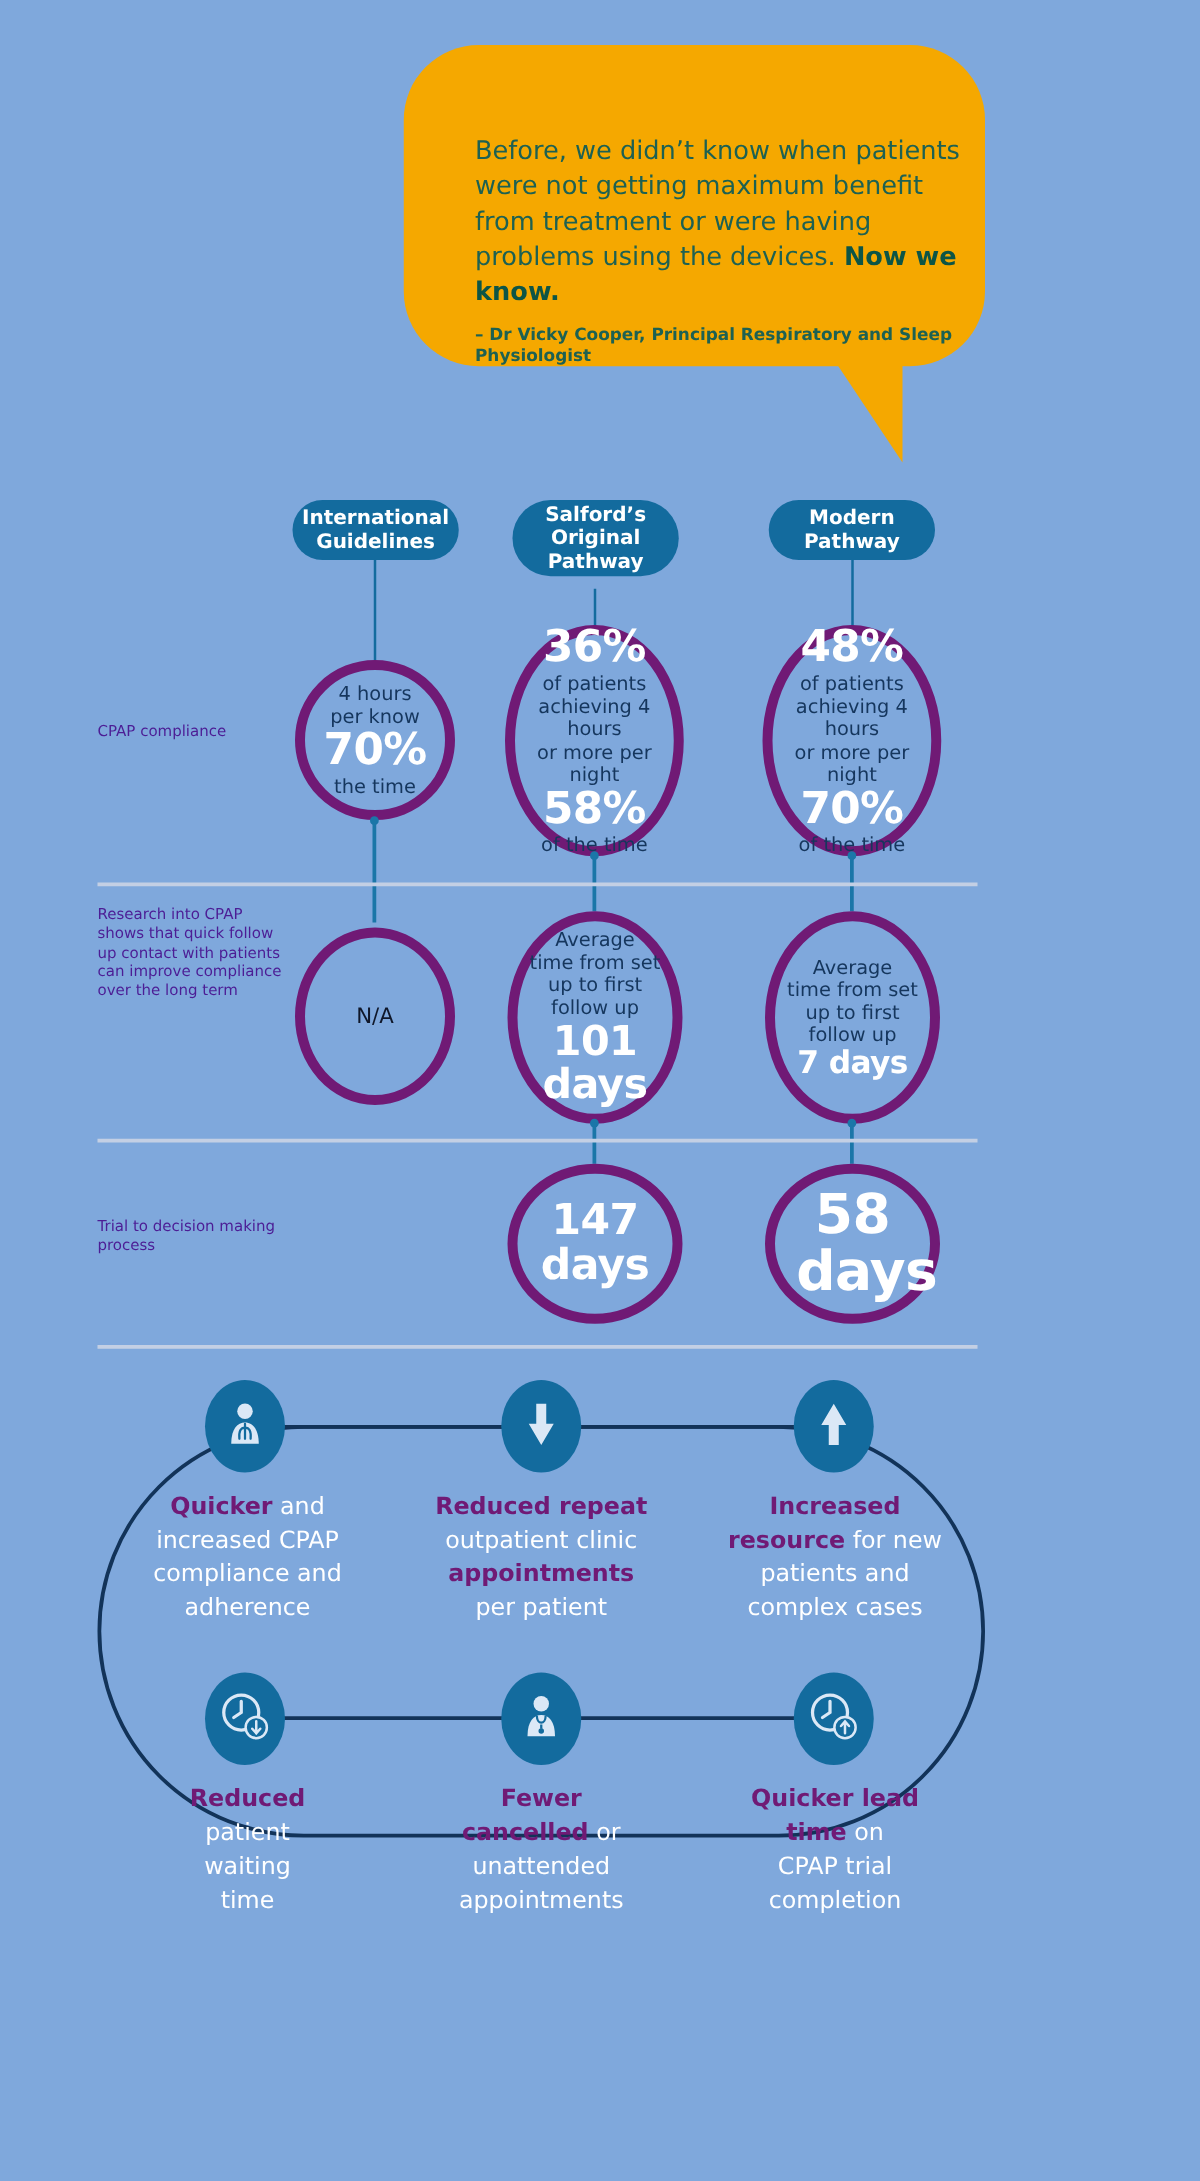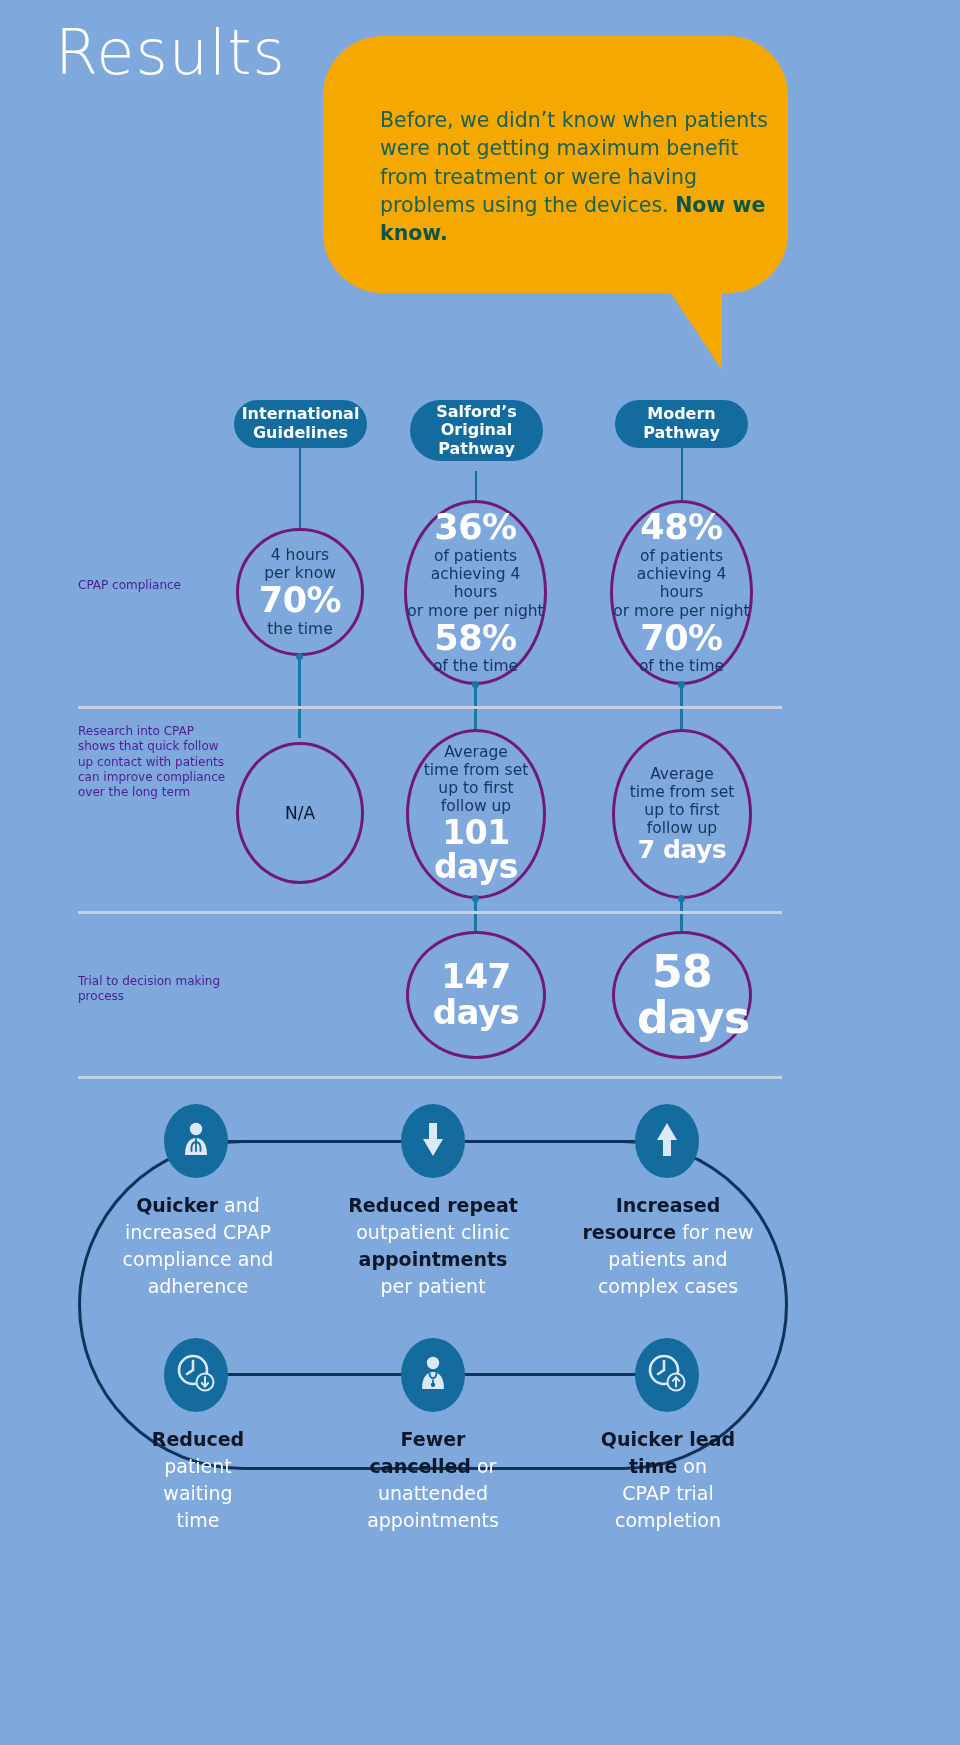--- a/index.html
+++ b/index.html
@@ -65,21 +65,21 @@
   .divider {
     position: absolute; height: 3px; background: #c3cfe4; left: 78px; width: 704px;
   }
   .rowlabel {
     position: absolute; color: #4c1d95; font-weight: 400;
     font-size: 12px; line-height: 1.28;
     font-family: "DejaVu Sans", sans-serif;
   }
   .ellipse {
     position: absolute;
-    border: 3px solid #701a75;
+    border: 8px solid #701a75;
     border-radius: 50%;
     display: flex; flex-direction: column;
     align-items: center; justify-content: center;
     text-align: center;
     color: #14375e;
     font-family: "DejaVu Sans", sans-serif;
   }
   .ellipse .small { font-size: 15.5px; line-height: 1.17; color: #15365d; }
   .ellipse .big {
     font-size: 35px; font-weight: 700; color: #ffffff; line-height: 1.08;
@@ -107,34 +107,34 @@
     width: 64px; height: 74px;
     background: #136b9e;
     border-radius: 50%;
     display: flex; align-items: center; justify-content: center;
   }
   .benefit-text {
     position: absolute; width: 200px; text-align: center;
     font-size: 19px; line-height: 1.42; color: #ffffff;
     font-family: "DejaVu Sans", sans-serif;
   }
-  .benefit-text b { font-weight: 700; color: #0f172a; }
+  .benefit-text b { font-weight: 700; color: #701a75; }
   .hline { position: absolute; height: 3px; background: #123359; }
 </style>
 </head>
 <body>
 
 <div class="page">
 
-  <div class="results-title">Results</div>
 
   <div class="bubble"></div>
   <div class="bubble-tail"></div>
   <div class="bubble-inner">
     <div class="bubble-quote"><span>Before, we didn’t know when patients were not getting maximum benefit from treatment or were having problems using the devices. </span><b>Now we know.</b></div>
+    <div class="bubble-attrib">– Dr Vicky Cooper, Principal Respiratory and Sleep Physiologist</div>
   </div>
 
   <div class="pill" style="left:234px; top:400px; width:133px; height:48px;">
     <span>International Guidelines</span>
   </div>
   <div class="pill" style="left:410px; top:400px; width:133px; height:61px;">
     <span>Salford’s Original Pathway</span>
   </div>
   <div class="pill" style="left:615px; top:400px; width:133px; height:48px;">
     <span>Modern Pathway</span>

